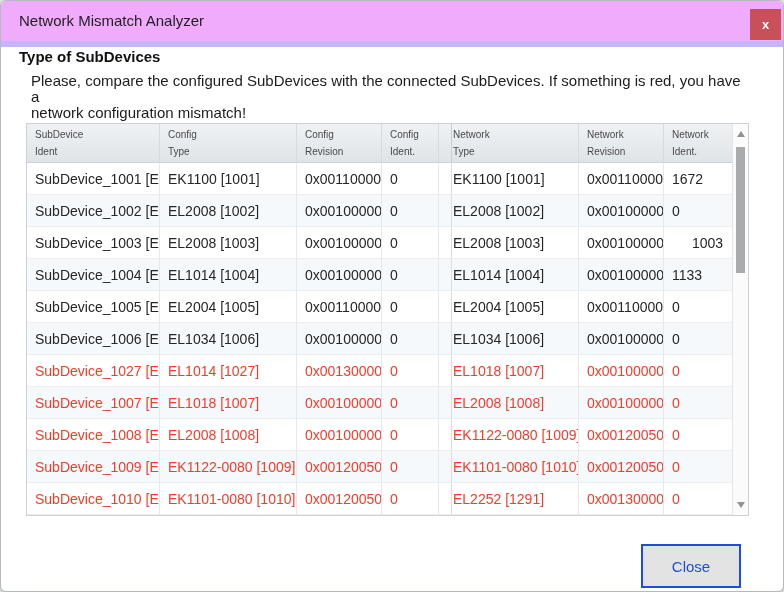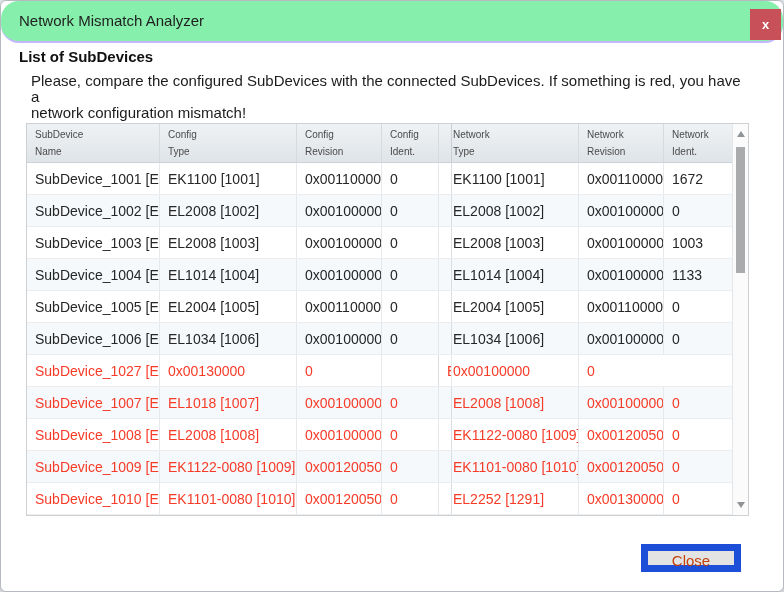--- a/index.html
+++ b/index.html
@@ -1,21 +1,21 @@
 <!DOCTYPE html>
 <html><head>
 <meta charset="utf-8">
 <style>
   html,body{margin:0;padding:0;width:784px;height:592px;background:#e9ebee;
     font-family:"Liberation Sans", sans-serif;}
   .dialog{position:absolute;inset:0;background:#fff;border:1px solid #b4bac0;
     border-radius:6px;box-sizing:border-box;overflow:hidden;box-shadow:0 2px 8px rgba(0,0,0,.25);}
 
   
-  .titlebar{position:relative;height:40px;background:#86efac;border-bottom:2px solid #c4b5fd;border-radius:18px;}
+  .titlebar{position:relative;height:40px;background:#f0abfc;border-bottom:6px solid #c4b5fd;}
   .title{position:absolute;left:18px;top:0;line-height:39px;font-size:15px;color:#1f1f1f;}
   .close-x{position:absolute;top:8px;right:2px;width:31px;height:31px;background:#c85059;
     color:#fff;font-size:13px;font-weight:bold;display:flex;align-items:center;justify-content:center;
     cursor:default;}
 
   
   .heading{position:absolute;left:18px;top:47px;font-size:15px;font-weight:bold;color:#111;}
   .desc{position:absolute;left:30px;top:72px;width:716px;font-size:15px;line-height:16px;color:#1c1c1c;}
 
   
@@ -41,48 +41,48 @@
   .arr{position:absolute;left:0;width:100%;height:16px;display:flex;align-items:center;justify-content:center;}
   .arr-up{top:2px;}
   .arr-down{bottom:2px;}
   .tri-up{width:0;height:0;border-left:4px solid transparent;border-right:4px solid transparent;
     border-bottom:6px solid #8f9396;}
   .tri-down{width:0;height:0;border-left:4px solid transparent;border-right:4px solid transparent;
     border-top:6px solid #8f9396;}
   .thumb{position:absolute;left:3px;top:23px;width:9px;height:126px;background:#a9abad;}
 
   
-  .close-button{position:absolute;left:640px;top:543px;width:100px;height:28px;
-    background:#e3e3e3;border:7px solid #1d4ed8;box-sizing:border-box;
-    font-family:"Liberation Sans",sans-serif;font-size:15px;color:#c2410c;}
+  .close-button{position:absolute;left:640px;top:543px;width:100px;height:44px;
+    background:#e3e3e3;border:2px solid #1d4ed8;box-sizing:border-box;
+    font-family:"Liberation Sans",sans-serif;font-size:15px;color:#1d4ed8;}
 </style>
 </head>
 <body>
 
 <div class="dialog">
 
   <div class="titlebar">
     <div class="title">Network Mismatch Analyzer</div>
     <div class="close-x">x</div>
   </div>
 
-  <div class="heading">List of SubDevices</div>
+  <div class="heading">Type of SubDevices</div>
 
   <div class="desc">
     <div>Please, compare the configured SubDevices with the connected SubDevices. If something is red, you have a</div>
     <div>network configuration mismatch!</div>
   </div>
 
   <div class="table-wrap">
     <div class="grid-area">
 
       <div class="hdr-row">
         <div class="hdr-cell">
           <div>SubDevice</div>
-          <div>Name</div>
+          <div>Ident</div>
         </div>
         <div class="hdr-cell">
           <div>Config</div>
           <div>Type</div>
         </div>
         <div class="hdr-cell">
           <div>Config</div>
           <div>Revision</div>
         </div>
         <div class="hdr-cell">
@@ -128,21 +128,21 @@
   </div>
 
   <div class="data-row">
     <div class="cell">SubDevice_1003 [EL2</div>
     <div class="cell">EL2008 [1003]</div>
     <div class="cell">0x00100000</div>
     <div class="cell">0</div>
     <div class="cell gap-cell"></div>
     <div class="cell">EL2008 [1003]</div>
     <div class="cell">0x00100000</div>
-    <div class="cell" style="border-right:0;">1003</div>
+    <div class="cell" style="border-right:0;margin-left:20px;">1003</div>
   </div>
 
   <div class="data-row">
     <div class="cell">SubDevice_1004 [EL1</div>
     <div class="cell">EL1014 [1004]</div>
     <div class="cell">0x00100000</div>
     <div class="cell">0</div>
     <div class="cell gap-cell"></div>
     <div class="cell">EL1014 [1004]</div>
     <div class="cell">0x00100000</div>
@@ -166,20 +166,21 @@
     <div class="cell">0x00100000</div>
     <div class="cell">0</div>
     <div class="cell gap-cell"></div>
     <div class="cell">EL1034 [1006]</div>
     <div class="cell">0x00100000</div>
     <div class="cell" style="border-right:0;">0</div>
   </div>
 
   <div class="data-row mismatch">
     <div class="cell">SubDevice_1027 [EL1</div>
+    <div class="cell">EL1014 [1027]</div>
     <div class="cell">0x00130000</div>
     <div class="cell">0</div>
     <div class="cell gap-cell"></div>
     <div class="cell">EL1018 [1007]</div>
     <div class="cell">0x00100000</div>
     <div class="cell" style="border-right:0;">0</div>
   </div>
 
   <div class="data-row mismatch">
     <div class="cell">SubDevice_1007 [EL1</div>

